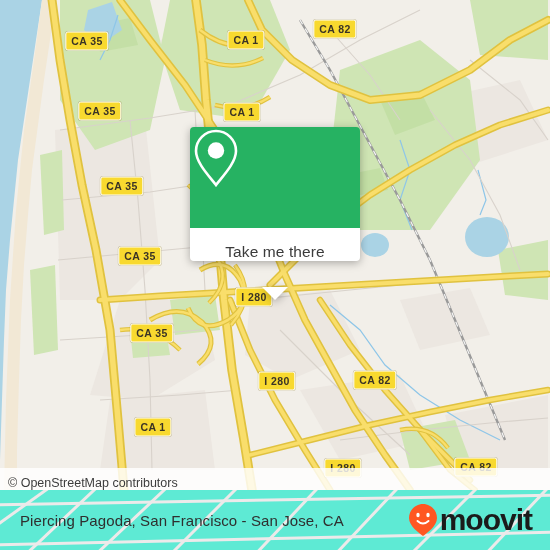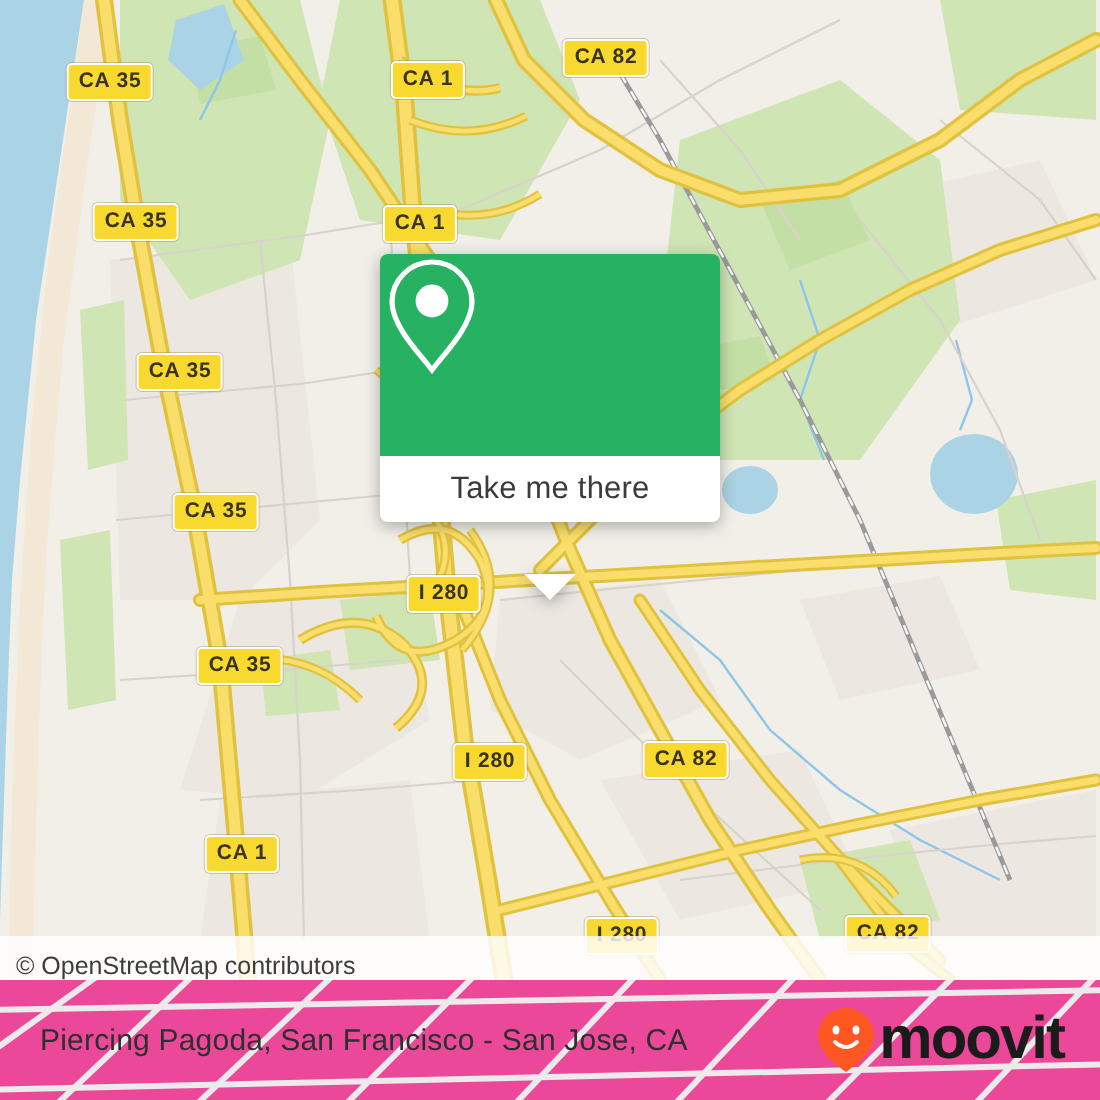--- a/index.html
+++ b/index.html
@@ -29,20 +29,21 @@
     border-radius:2.5px;
     color:#3a3326;
     font-size:10.5px;
     font-weight:bold;
     letter-spacing:.4px;
     line-height:1;
     padding:3px 5px 3.5px 5px;
     white-space:nowrap;
     box-shadow:0 0 0 .5px rgba(140,120,40,.35);
     transform:translate(-50%,-50%);
+    margin-left:32px;
   }
 
   
   #attribution {
     position:absolute; left:0; top:468px;
     width:550px; height:22px;
     background:rgba(255,255,255,.82);
     display:flex; align-items:flex-end;
     padding-left:8px;
     font-size:12.5px;
@@ -58,42 +59,42 @@
   #popup-head {
     height:101px;
     background:#26b262;
     border-radius:4px 4px 0 0;
     display:flex; align-items:center; justify-content:center;
   }
   #popup-body {
     height:33px;
     background:#ffffff;
     border-radius:0 0 4px 4px;
-    display:flex; align-items:center; justify-content:center;
+    display:flex; align-items:flex-end; justify-content:center;
   }
   #popup-label {
     font-size:15.5px;
     color:#3b3b3b;
     letter-spacing:.1px;
   }
   #popup-tail {
     position:absolute;
     left:50%; top:160px;
     margin-left:-13px;
     width:0; height:0;
     border-left:13px solid transparent;
     border-right:13px solid transparent;
     border-top:13px solid #ffffff;
   }
 
   
   #footer {
     position:absolute; left:0; top:490px;
     width:550px; height:60px;
-    background:#ec4899;
+    background:#5eead4;
     overflow:hidden;
   }
   #footer-watermark { position:absolute; left:0; top:0; opacity:1; }
   #footer-inner {
     position:relative;
     width:100%; height:100%;
     display:flex; align-items:center;
     justify-content:space-between;
     padding:0 18px 0 20px;
   }

